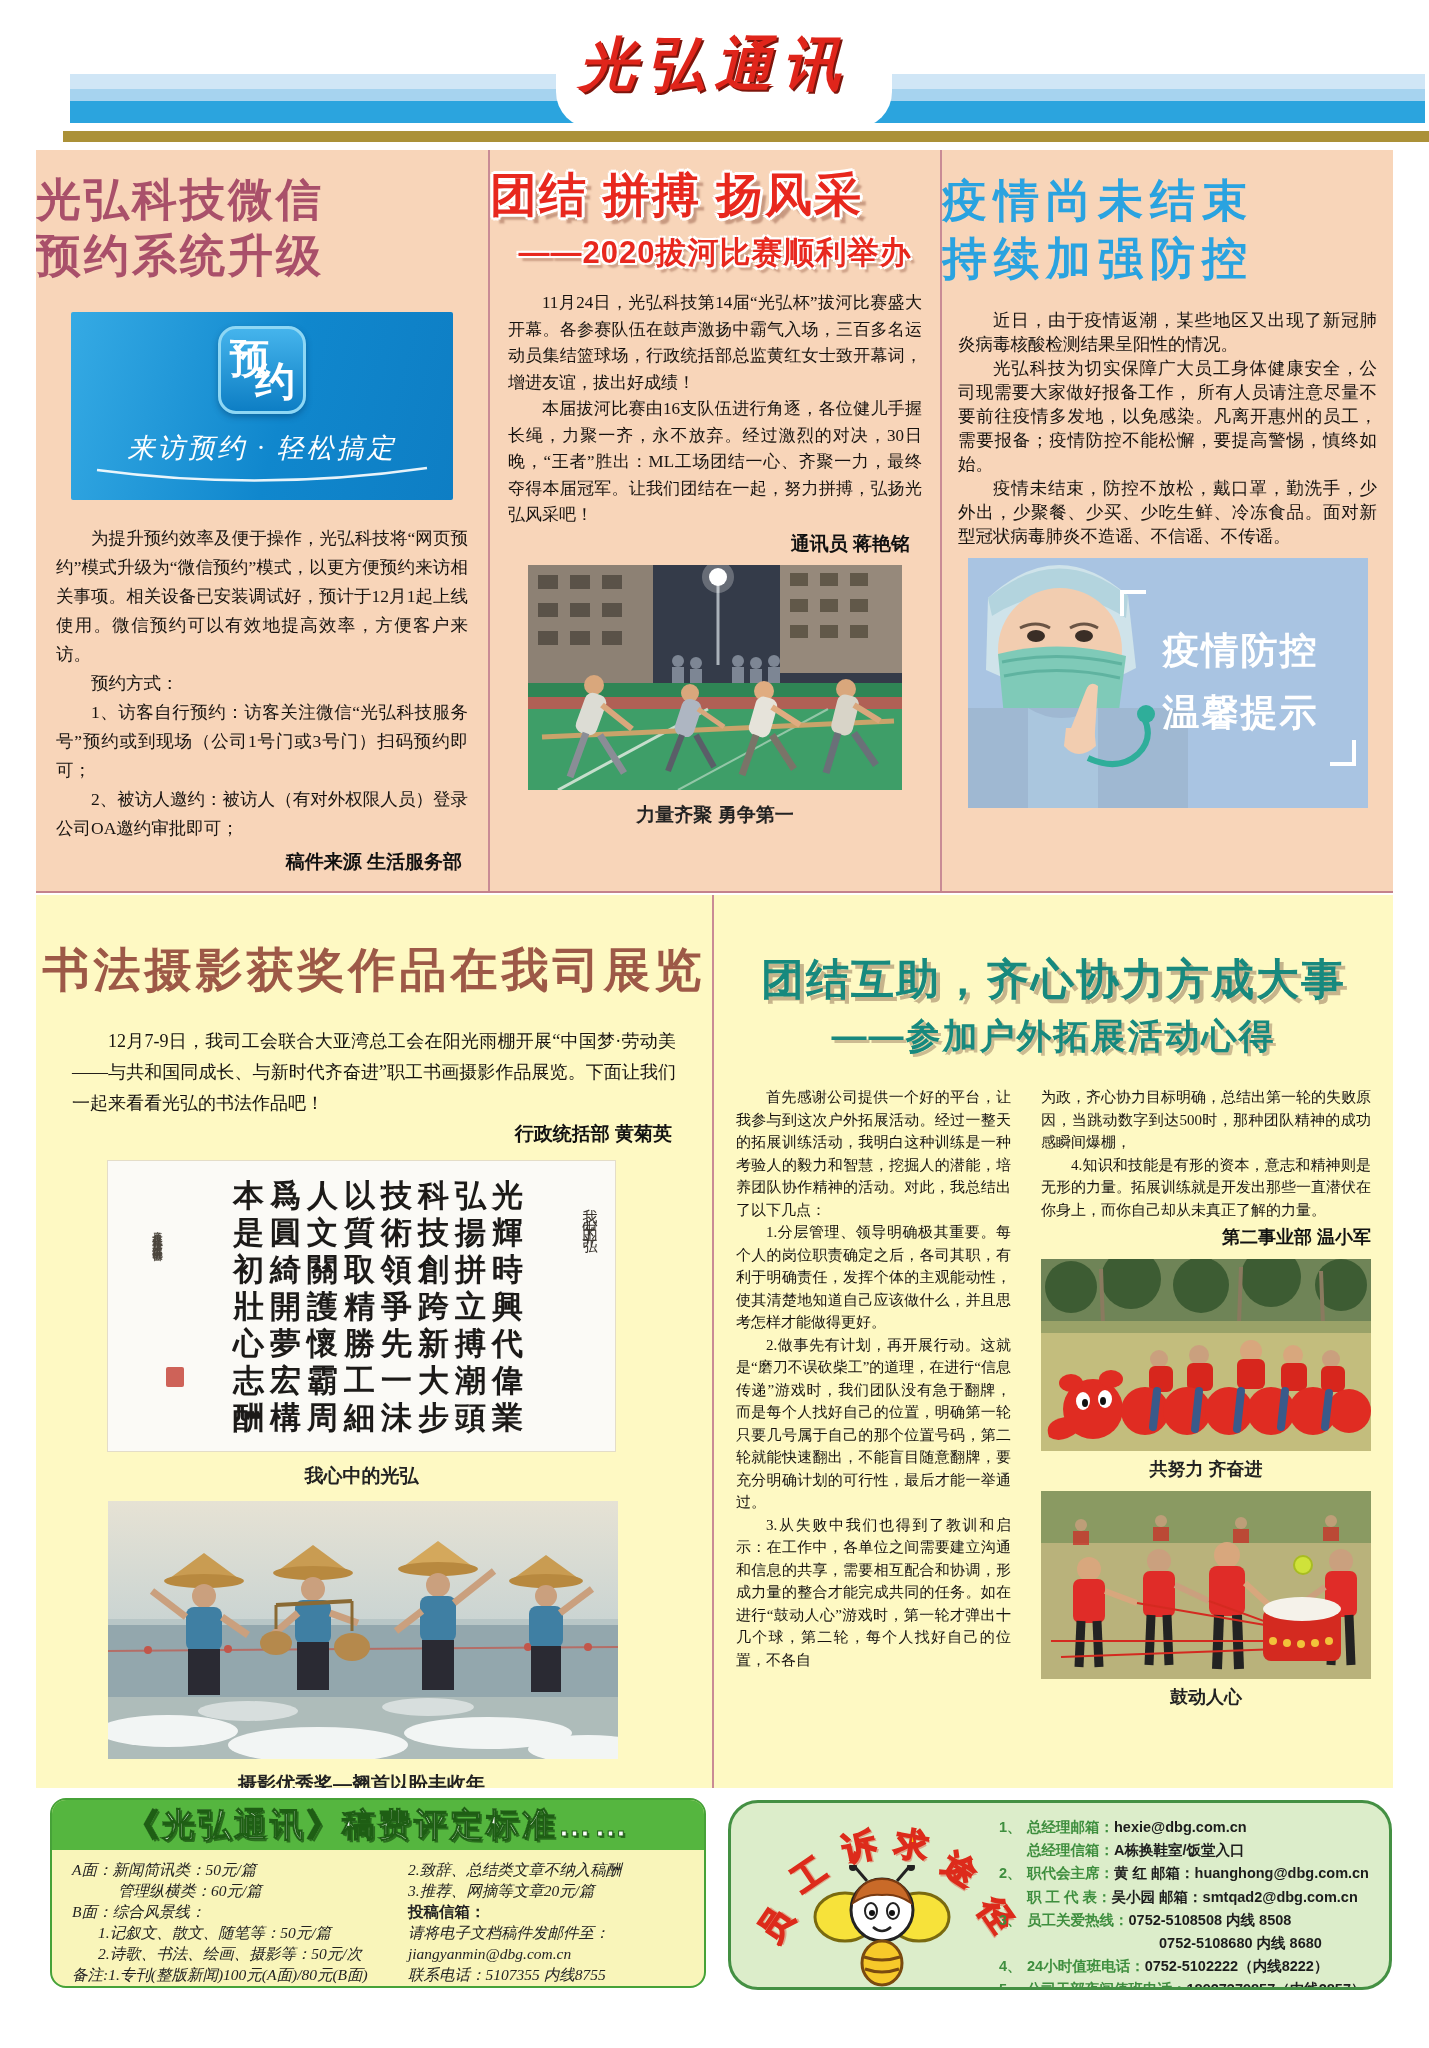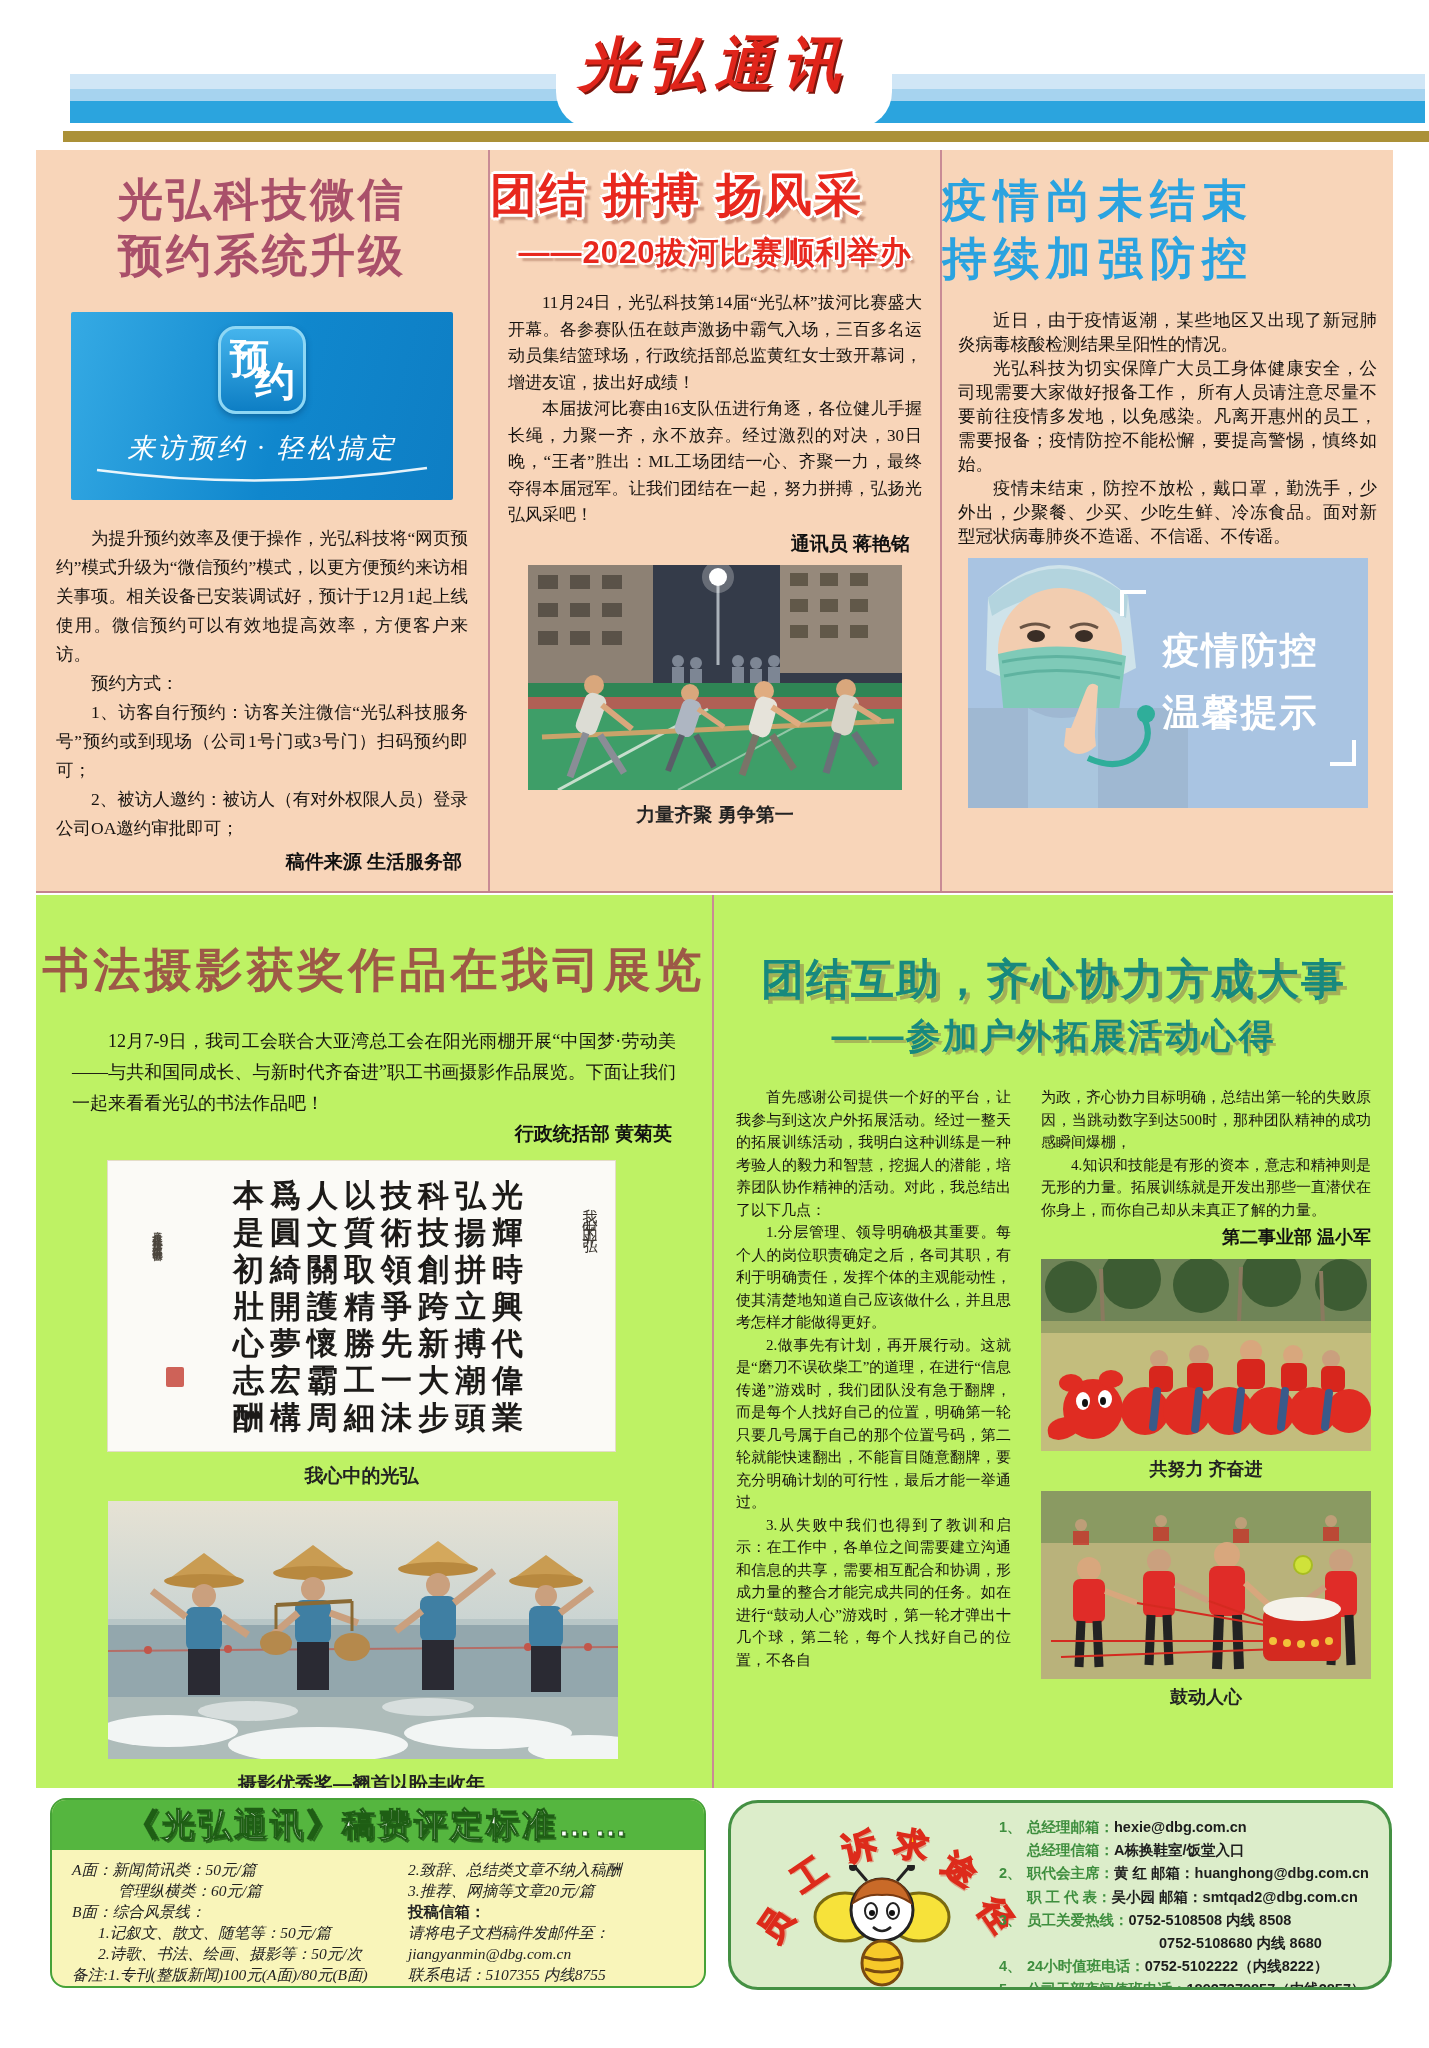--- a/index.html
+++ b/index.html
@@ -16,21 +16,21 @@
   .masthead{position:absolute;left:0;top:26px;width:100%;text-align:center;
     font-family:"Liberation Serif",serif;font-style:italic;font-weight:bold;font-size:58px;
     color:#e0251b;letter-spacing:10px;text-shadow:2px 2px 0 #7c150c;z-index:5}
 
   
   .top-section{position:absolute;left:36px;top:150px;width:1357px;height:743px;background:#f8d5b9;border-bottom:2px solid #c4828c;overflow:hidden}
   .vdiv{position:absolute;top:0;width:2px;height:100%;background:#c98b95}
   .topcol{position:absolute;top:0;height:100%;overflow:hidden}
   .col1{left:0;width:452px}.col2{left:454px;width:450px}.col3{left:906px;width:451px}
 
-  .a1-title{margin-top:22px;text-align:center;font-size:45px;font-weight:800;color:#a9506a;line-height:56px;letter-spacing:3px}
+  .a1-title{margin-top:22px;text-align:left;font-size:45px;font-weight:800;color:#a9506a;line-height:56px;letter-spacing:3px}
   .banner{position:relative;margin:28px auto 0;width:382px;height:188px;border-radius:2px;
     background:linear-gradient(105deg,#35aae4 0%,#1087cd 55%,#0e7ec4 100%)}
   .app-icon{position:absolute;left:147px;top:14px;width:88px;height:88px;border-radius:18px;
     background:linear-gradient(180deg,#45b4ec,#0d7ec4);border:3px solid #8ed7f4;box-shadow:0 3px 6px rgba(0,40,80,.35)}
   .app-icon .c1{position:absolute;left:9px;top:2px;color:#fff;font-weight:bold;font-size:40px}
   .app-icon .c2{position:absolute;right:8px;bottom:2px;color:#fff;font-weight:bold;font-size:40px}
   .slogan{position:absolute;left:0;bottom:34px;width:100%;text-align:center;color:#fff;
     font-family:"Liberation Serif",serif;font-style:italic;font-size:27px;letter-spacing:3px}
   .swoosh{position:absolute;left:20px;bottom:16px;width:342px;height:18px}
   .body-text{font-family:"Liberation Serif",serif;color:#171310;text-align:justify}
@@ -51,21 +51,21 @@
   .a3-title{margin-top:22px;font-size:45px;font-weight:900;color:#2aa3e0;letter-spacing:7px;line-height:58px}
   .a3-body{margin:20px 16px 0;font-size:17.5px;line-height:24px}
   .poster{position:relative;margin:10px auto 0;width:400px;height:250px;background:#a9c4e2;overflow:hidden}
   .poster-text{position:absolute;right:22px;top:62px;width:210px;text-align:center;color:#fff;
     font-weight:bold;font-size:37px;line-height:62px;letter-spacing:2px}
   .brk{position:absolute;width:26px;height:26px}
   .brk-tl{left:152px;top:32px;border-left:4px solid #fff;border-top:4px solid #fff}
   .brk-br{right:12px;top:182px;border-right:4px solid #fff;border-bottom:4px solid #fff}
 
   
-  .mid-section{position:absolute;left:36px;top:895px;width:1357px;height:893px;background:#bef264;overflow:hidden}
+  .mid-section{position:absolute;left:36px;top:895px;width:1357px;height:893px;background:#fef9c3;overflow:hidden}
   .midcol{position:absolute;top:0;height:100%;overflow:hidden}
   .col4{left:0;width:676px}.col5{left:678px;width:679px}
   .a4-title{margin-top:44px;text-align:center;font-size:47px;font-weight:800;color:#9d5947;letter-spacing:4px}
   .a4-body{margin:24px 36px 0;font-size:18px;line-height:31px}
   .a4-body p{text-indent:2em}
   .a4-byline{margin:2px 40px 0}
   .calli{position:relative;margin:14px 0 0 72px;width:507px;height:290px;background:#fbfaf6;box-shadow:0 0 0 1px #e4ddc8}
   .calli-grid{position:absolute;left:108px;top:16px;width:330px;text-align:center}
   .calli-grid div{font-family:"Liberation Serif",serif;font-weight:bold;font-size:31px;color:#1c1a18;line-height:37px;letter-spacing:6px;white-space:nowrap}
   .calli-side{position:absolute;right:16px;top:36px;writing-mode:vertical-rl;font-family:"Liberation Serif",serif;font-size:15px;color:#35302a;letter-spacing:6px}

